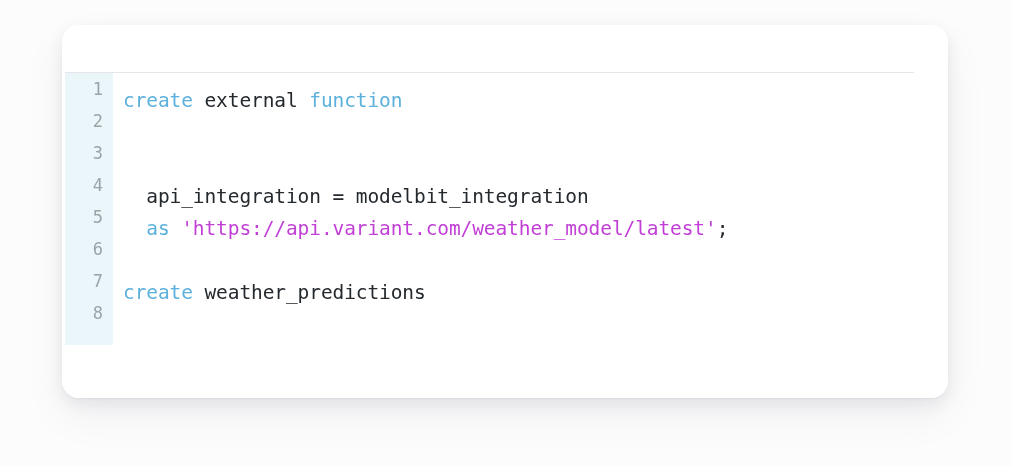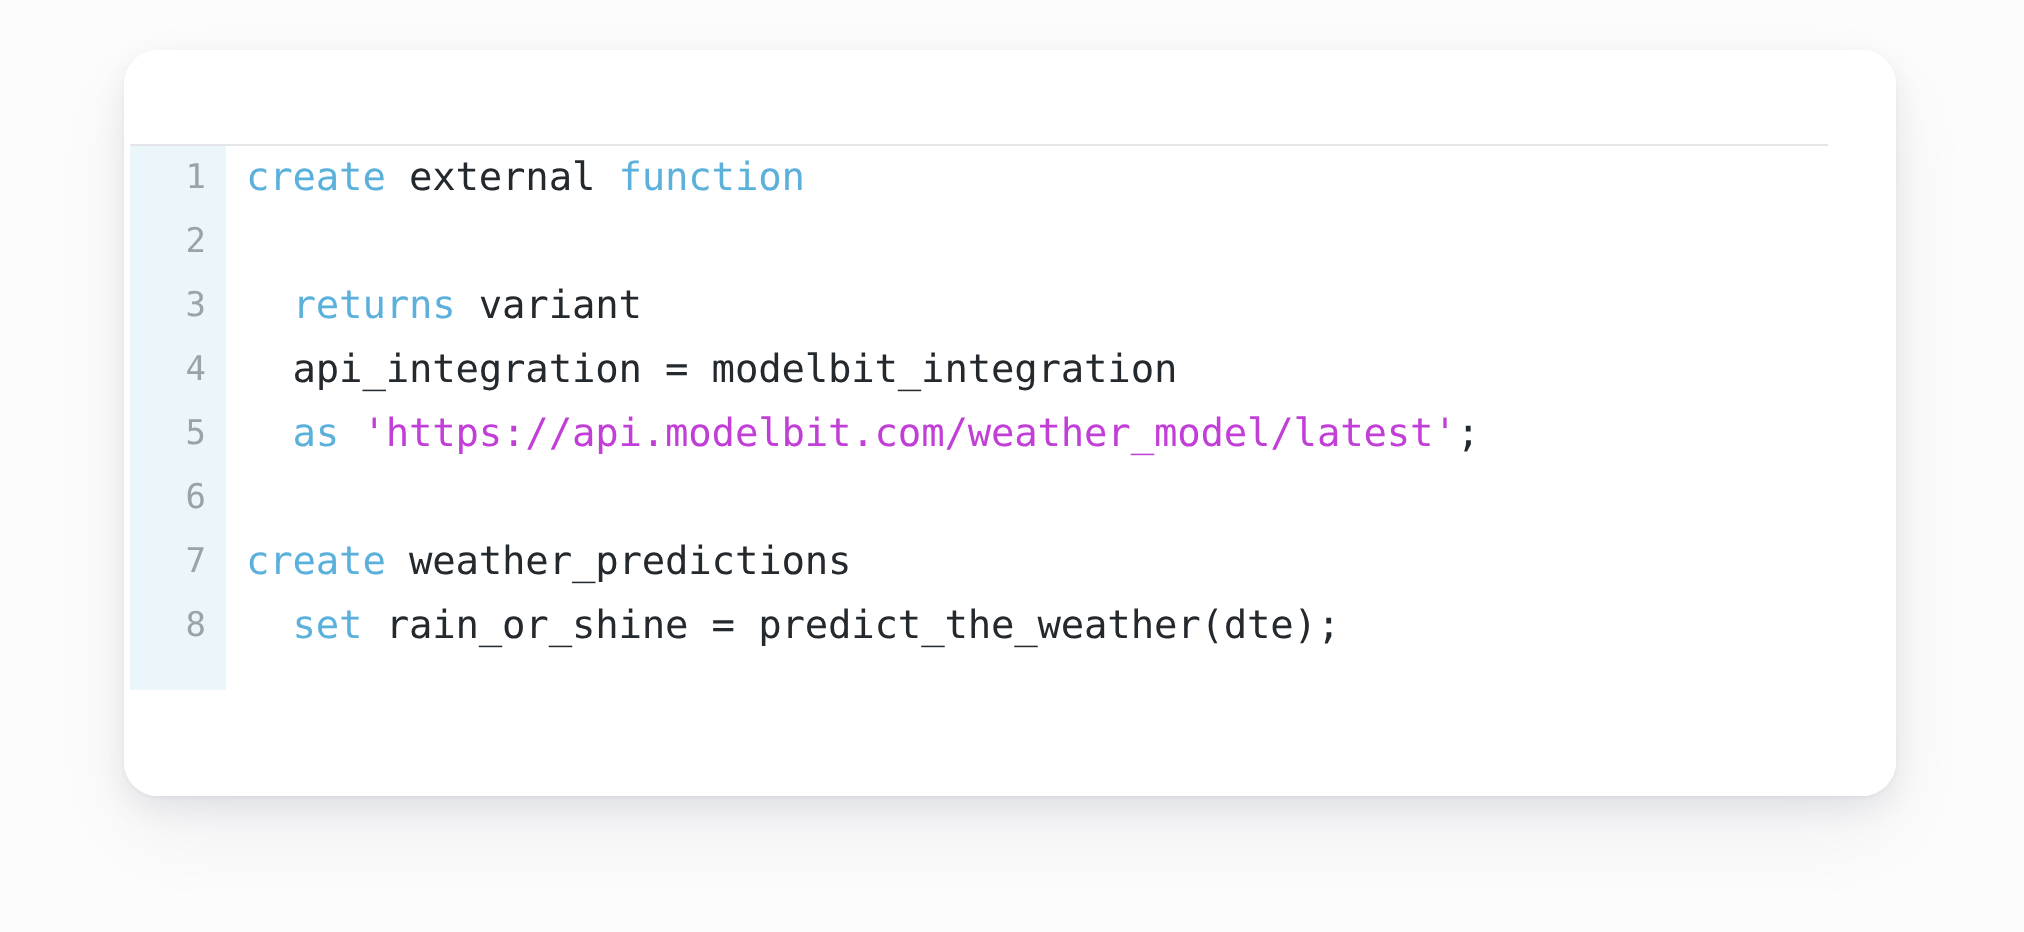--- a/index.html
+++ b/index.html
@@ -97,21 +97,21 @@
     text-align: right;
     font-family: "DejaVu Sans Mono", "Liberation Mono", monospace;
     font-size: 17px;
     color: #9aa3a8;
     user-select: none;
   }
 
   .code-text {
     position: absolute;
     left: 61px;
-    top: 0;
+    top: 12px;
     font-family: "DejaVu Sans Mono", "Liberation Mono", monospace;
     font-size: 19.5px;
     letter-spacing: -0.1px;
     color: #24292e;
     white-space: pre;
   }
 
   .tok-kw   { color: #5bb0dc; }
   .tok-str  { color: #c13fd6; }
   .tok-pln  { color: #24292e; }
@@ -124,24 +124,24 @@
   <div class="code-card">
 
     <div class="card-header"></div>
     <div class="header-divider"></div>
 
     <div class="editor">
       <div class="gutter"></div>
       <div class="code-lines" id="code-lines">
           <div class="code-row"><span class="ln">1</span><span class="code-text"><span class="tok-kw">create</span><span class="tok-pln"> external </span><span class="tok-kw">function</span></span></div>
           <div class="code-row"><span class="ln">2</span></div>
-          <div class="code-row"><span class="ln">3</span><span class="code-text"><span class="tok-pln">  </span><span class="tok-kw">returns</span><span class="tok-pln"> variant</span></span></div>
+          <div class="code-row"><span class="ln">3</span></div>
           <div class="code-row"><span class="ln">4</span><span class="code-text"><span class="tok-pln">  </span><span class="tok-pln">api_integration = modelbit_integration</span></span></div>
-          <div class="code-row"><span class="ln">5</span><span class="code-text"><span class="tok-pln">  </span><span class="tok-kw">as</span><span class="tok-pln"> </span><span class="tok-str">'https://api.modelbit.com/weather_model/latest'</span><span class="tok-pln">;</span></span></div>
+          <div class="code-row"><span class="ln">5</span><span class="code-text"><span class="tok-pln">  </span><span class="tok-kw">as</span><span class="tok-pln"> </span><span class="tok-str">'https://api.variant.com/weather_model/latest'</span><span class="tok-pln">;</span></span></div>
           <div class="code-row"><span class="ln">6</span><span class="code-text"></span></div>
           <div class="code-row"><span class="ln">7</span><span class="code-text"><span class="tok-kw">create</span><span class="tok-pln"> weather_predictions</span></span></div>
-          <div class="code-row"><span class="ln">8</span><span class="code-text"><span class="tok-pln">  </span><span class="tok-kw">set</span><span class="tok-pln"> rain_or_shine = predict_the_weather(dte);</span></span></div>
+          <div class="code-row"><span class="ln">8</span></div>
         </div>
     </div>
 
   </div>
 
 </div>
 
 </body></html>

